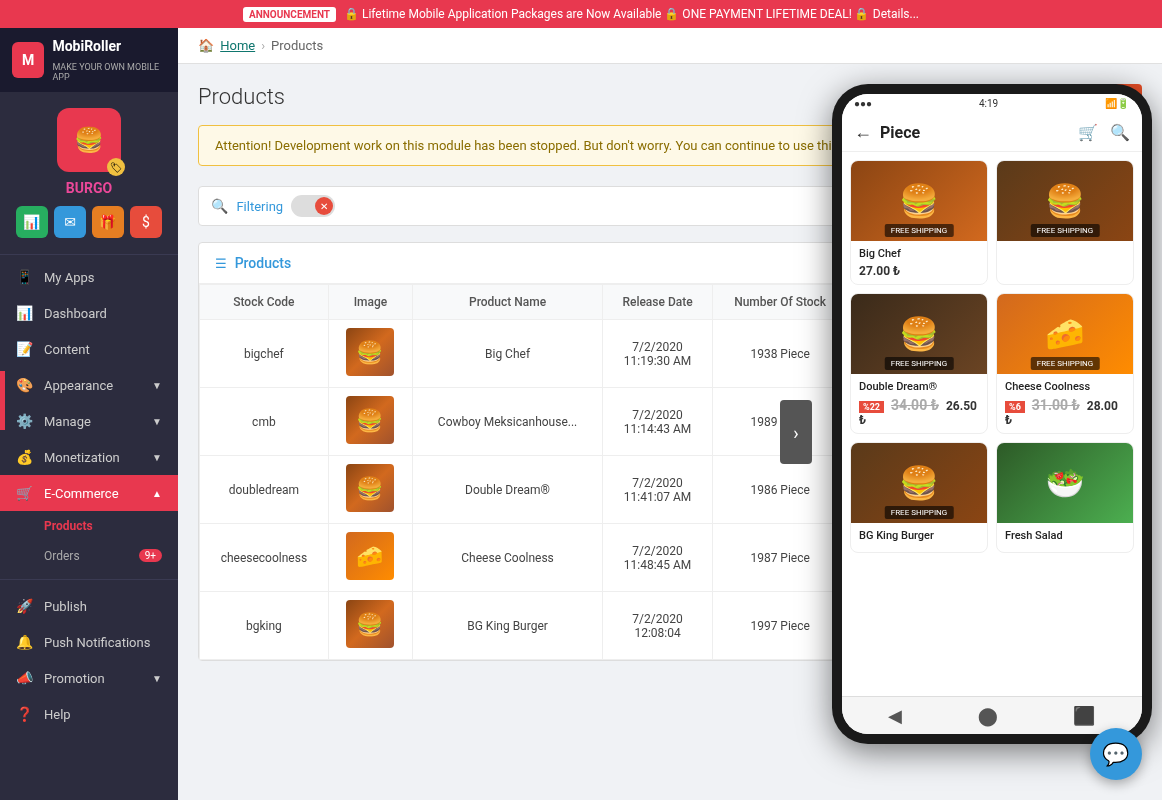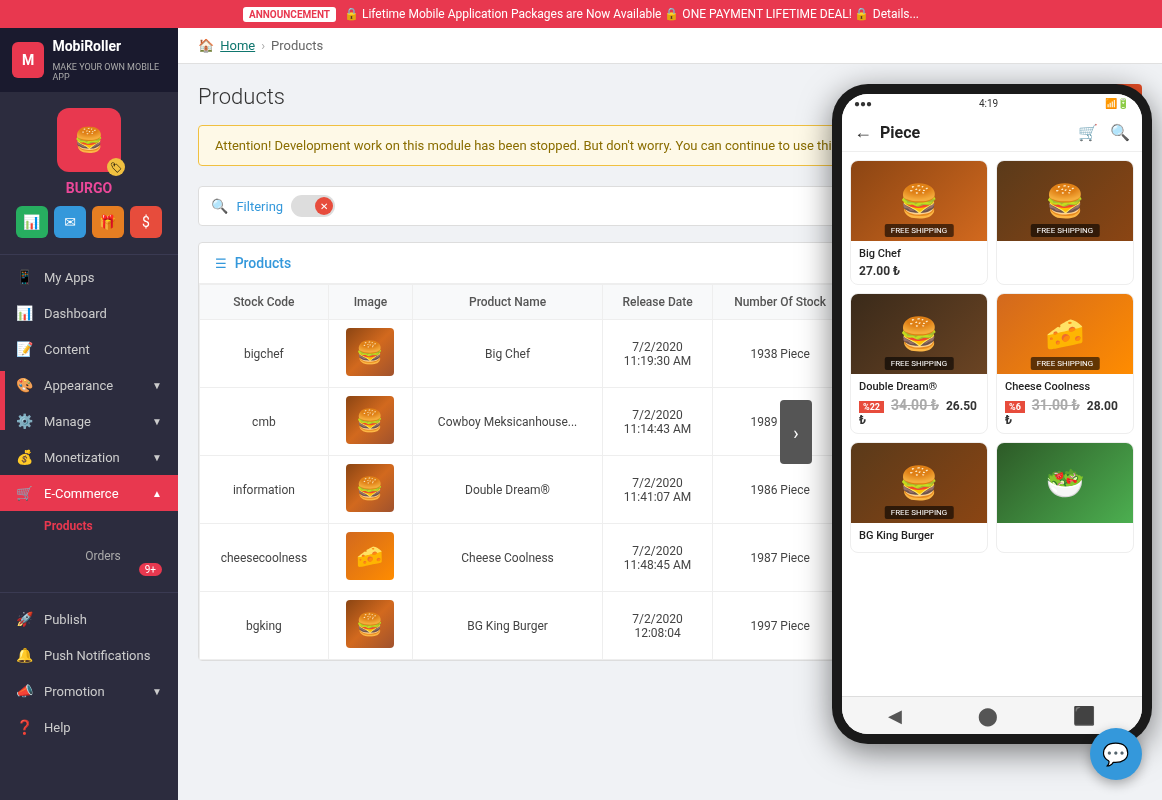--- a/index.html
+++ b/index.html
@@ -534,21 +534,21 @@
         <span class="nav-icon">💰</span>
         <span>Monetization</span>
         <span class="nav-arrow">▼</span>
       </div>
       <div class="nav-item active">
         <span class="nav-icon">🛒</span>
         <span>E-Commerce</span>
         <span class="nav-arrow">▲</span>
       </div>
       <div class="nav-sub-item active-sub">Products</div>
-      <div class="nav-sub-item" style="display:flex;align-items:center;flex-direction:column;">
+      <div class="nav-sub-item" style="display:flex;align-items:flex-start;">
         <span>Orders</span>
         <span class="nav-badge" style="margin-left:auto;">9+</span>
       </div>
     </div>
 
     <div class="nav-divider"></div>
 
     <div class="nav-section">
       <div class="nav-item">
         <span class="nav-icon">🚀</span>
@@ -646,21 +646,21 @@
                 <td></td>
                 <td></td>
                 <td>
                   <div class="action-cell">
                     <span class="edit-icon">✏️</span>
                     <span class="delete-icon">🗑</span>
                   </div>
                 </td>
               </tr>
               <tr>
-                <td>information</td>
+                <td>doubledream</td>
                 <td><div class="product-thumb"><div class="thumb-burger">🍔</div></div></td>
                 <td>Double Dream®</td>
                 <td>7/2/2020<br>11:41:07 AM</td>
                 <td>1986 Piece</td>
                 <td><span style="text-decoration:line-through;color:#aaa;font-size:11px;">34:0...</span><br>26.5...</td>
                 <td></td>
                 <td></td>
                 <td>
                   <div class="action-cell">
                     <span class="edit-icon">✏️</span>
@@ -782,20 +782,23 @@
                   </div>
                   <div class="food-info">
                     <div class="food-name">BG King Burger</div>
                   </div>
                 </div>
 
                 <div class="food-card">
                   <div class="food-img food-img-salad">
                     🥗
                   </div>
+                  <div class="food-info">
+                    <div class="food-name">Fresh Salad</div>
+                  </div>
                 </div>
               </div>
             </div>
 
             <div class="phone-nav">
               <span class="phone-nav-btn">◀</span>
               <span class="phone-nav-btn">⬤</span>
               <span class="phone-nav-btn">⬛</span>
             </div>
           </div>

